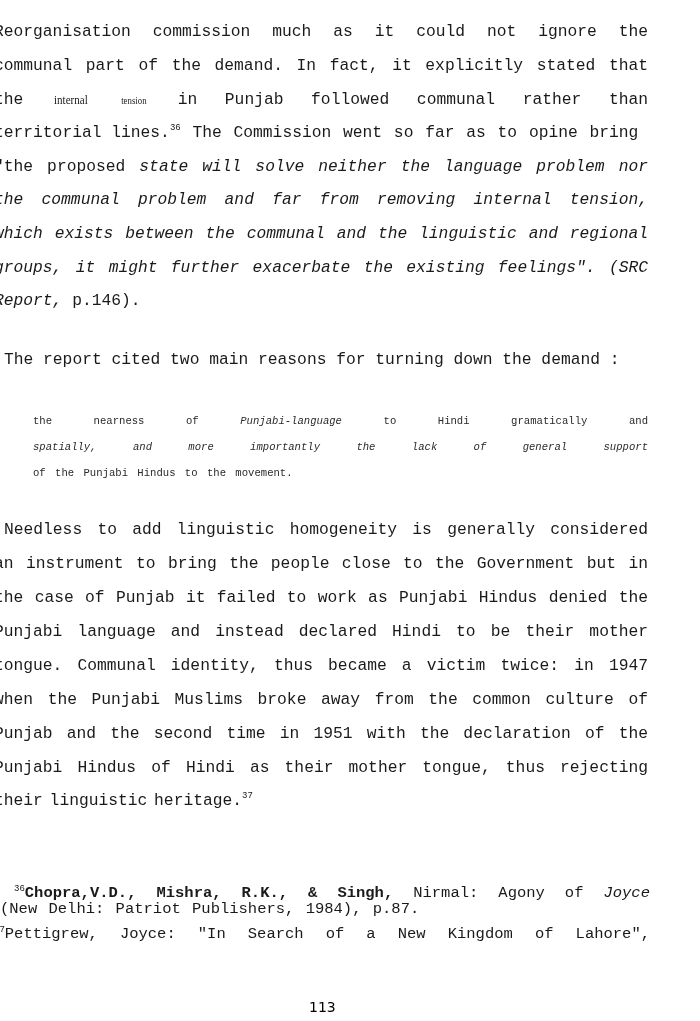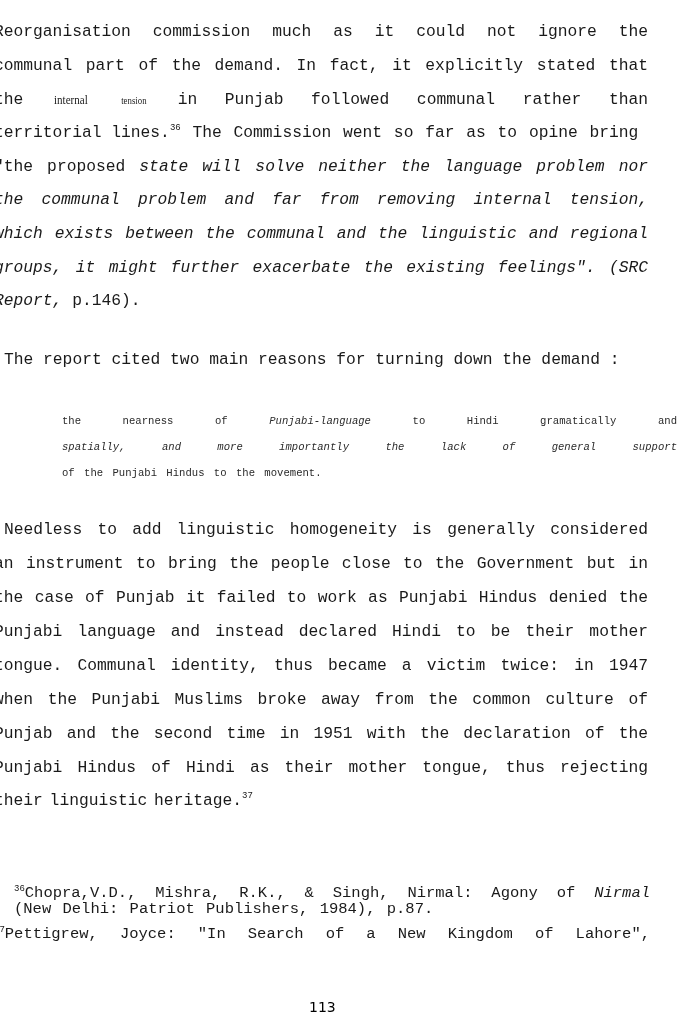--- a/index.html
+++ b/index.html
@@ -28,21 +28,21 @@
       font-size: 16.3px;
       line-height: 20px;
       white-space: nowrap;
       text-align: justify;
       text-align-last: justify;
     }
     .line.last {
       text-align-last: left;
     }
     .i { font-style: italic; }
-    .b { font-weight: normal; }
+    .b { font-weight: bold; }
     .small-serif {
       font-family: "Liberation Serif", "DejaVu Serif", serif;
       font-size: 13px;
       transform: scaleX(0.85);
       display: inline-block;
     }
     .small-serif.tiny {
       font-size: 11px;
       transform: scaleX(0.8);
     }
@@ -59,21 +59,20 @@
     .block .bline {
       position: absolute;
       left: 0;
       width: 615px;
       font-size: 10.6px;
       line-height: 14px;
       white-space: nowrap;
       text-align: justify;
       text-align-last: justify;
       color: #2a2a2a;
-      margin-left: 29px;
     }
     .block .bline.last {
       text-align-last: left;
       word-spacing: 3px;
     }
     .fn {
       position: absolute;
       left: 0;
       width: 656px;
       font-size: 15.5px;
@@ -126,19 +125,19 @@
   <div class="line lead-in" style="top:520px; width:644px;">Needless to add linguistic homogeneity is generally considered</div>
   <div class="line" style="top:554px;">an instrument to bring the people close to the Government but in</div>
   <div class="line" style="top:588px;">the case of Punjab it failed to work as Punjabi Hindus denied the</div>
   <div class="line" style="top:622px;">Punjabi language and instead declared Hindi to be their mother</div>
   <div class="line" style="top:656px;">tongue. Communal identity, thus became a victim twice: in 1947</div>
   <div class="line" style="top:690px;">when the Punjabi Muslims broke away from the common culture of</div>
   <div class="line" style="top:724px;">Punjab and the second time in 1951 with the declaration of the</div>
   <div class="line" style="top:758px;">Punjabi Hindus of Hindi as their mother tongue, thus rejecting</div>
   <div class="line last" style="top:791px; word-spacing:-3px;"><span>their linguistic heritage.</span><sup>37</sup></div>
 
-  <div class="fn" style="top:884px; left:20px; width:636px;"><sup>36</sup><span class="b">Chopra,V.D., Mishra, R.K., &amp; Singh,</span><span> Nirmal: Agony of </span><span class="i">Nirmal</span></div>
-  <div class="fn last" style="top:900px; left:6px; word-spacing:2px;margin-left:14px;">(New Delhi:  Patriot  Publishers,  1984),  p.87.</div>
+  <div class="fn" style="top:884px; left:20px; width:636px;"><sup>36</sup><span class="b">Chopra,V.D., Mishra, R.K., &amp; Singh,</span><span> Nirmal: Agony of </span><span class="i">Joyce</span></div>
+  <div class="fn last" style="top:900px; left:6px; word-spacing:2px;">(New Delhi:  Patriot  Publishers,  1984),  p.87.</div>
   <div class="fn" style="top:925px;"><sup>37</sup><span>Pettigrew,  Joyce:  "In  Search  of  a  New  Kingdom  of  Lahore",</span></div>
 
 </div>
 
 <div class="page-number">113</div>
 
 </body></html>

